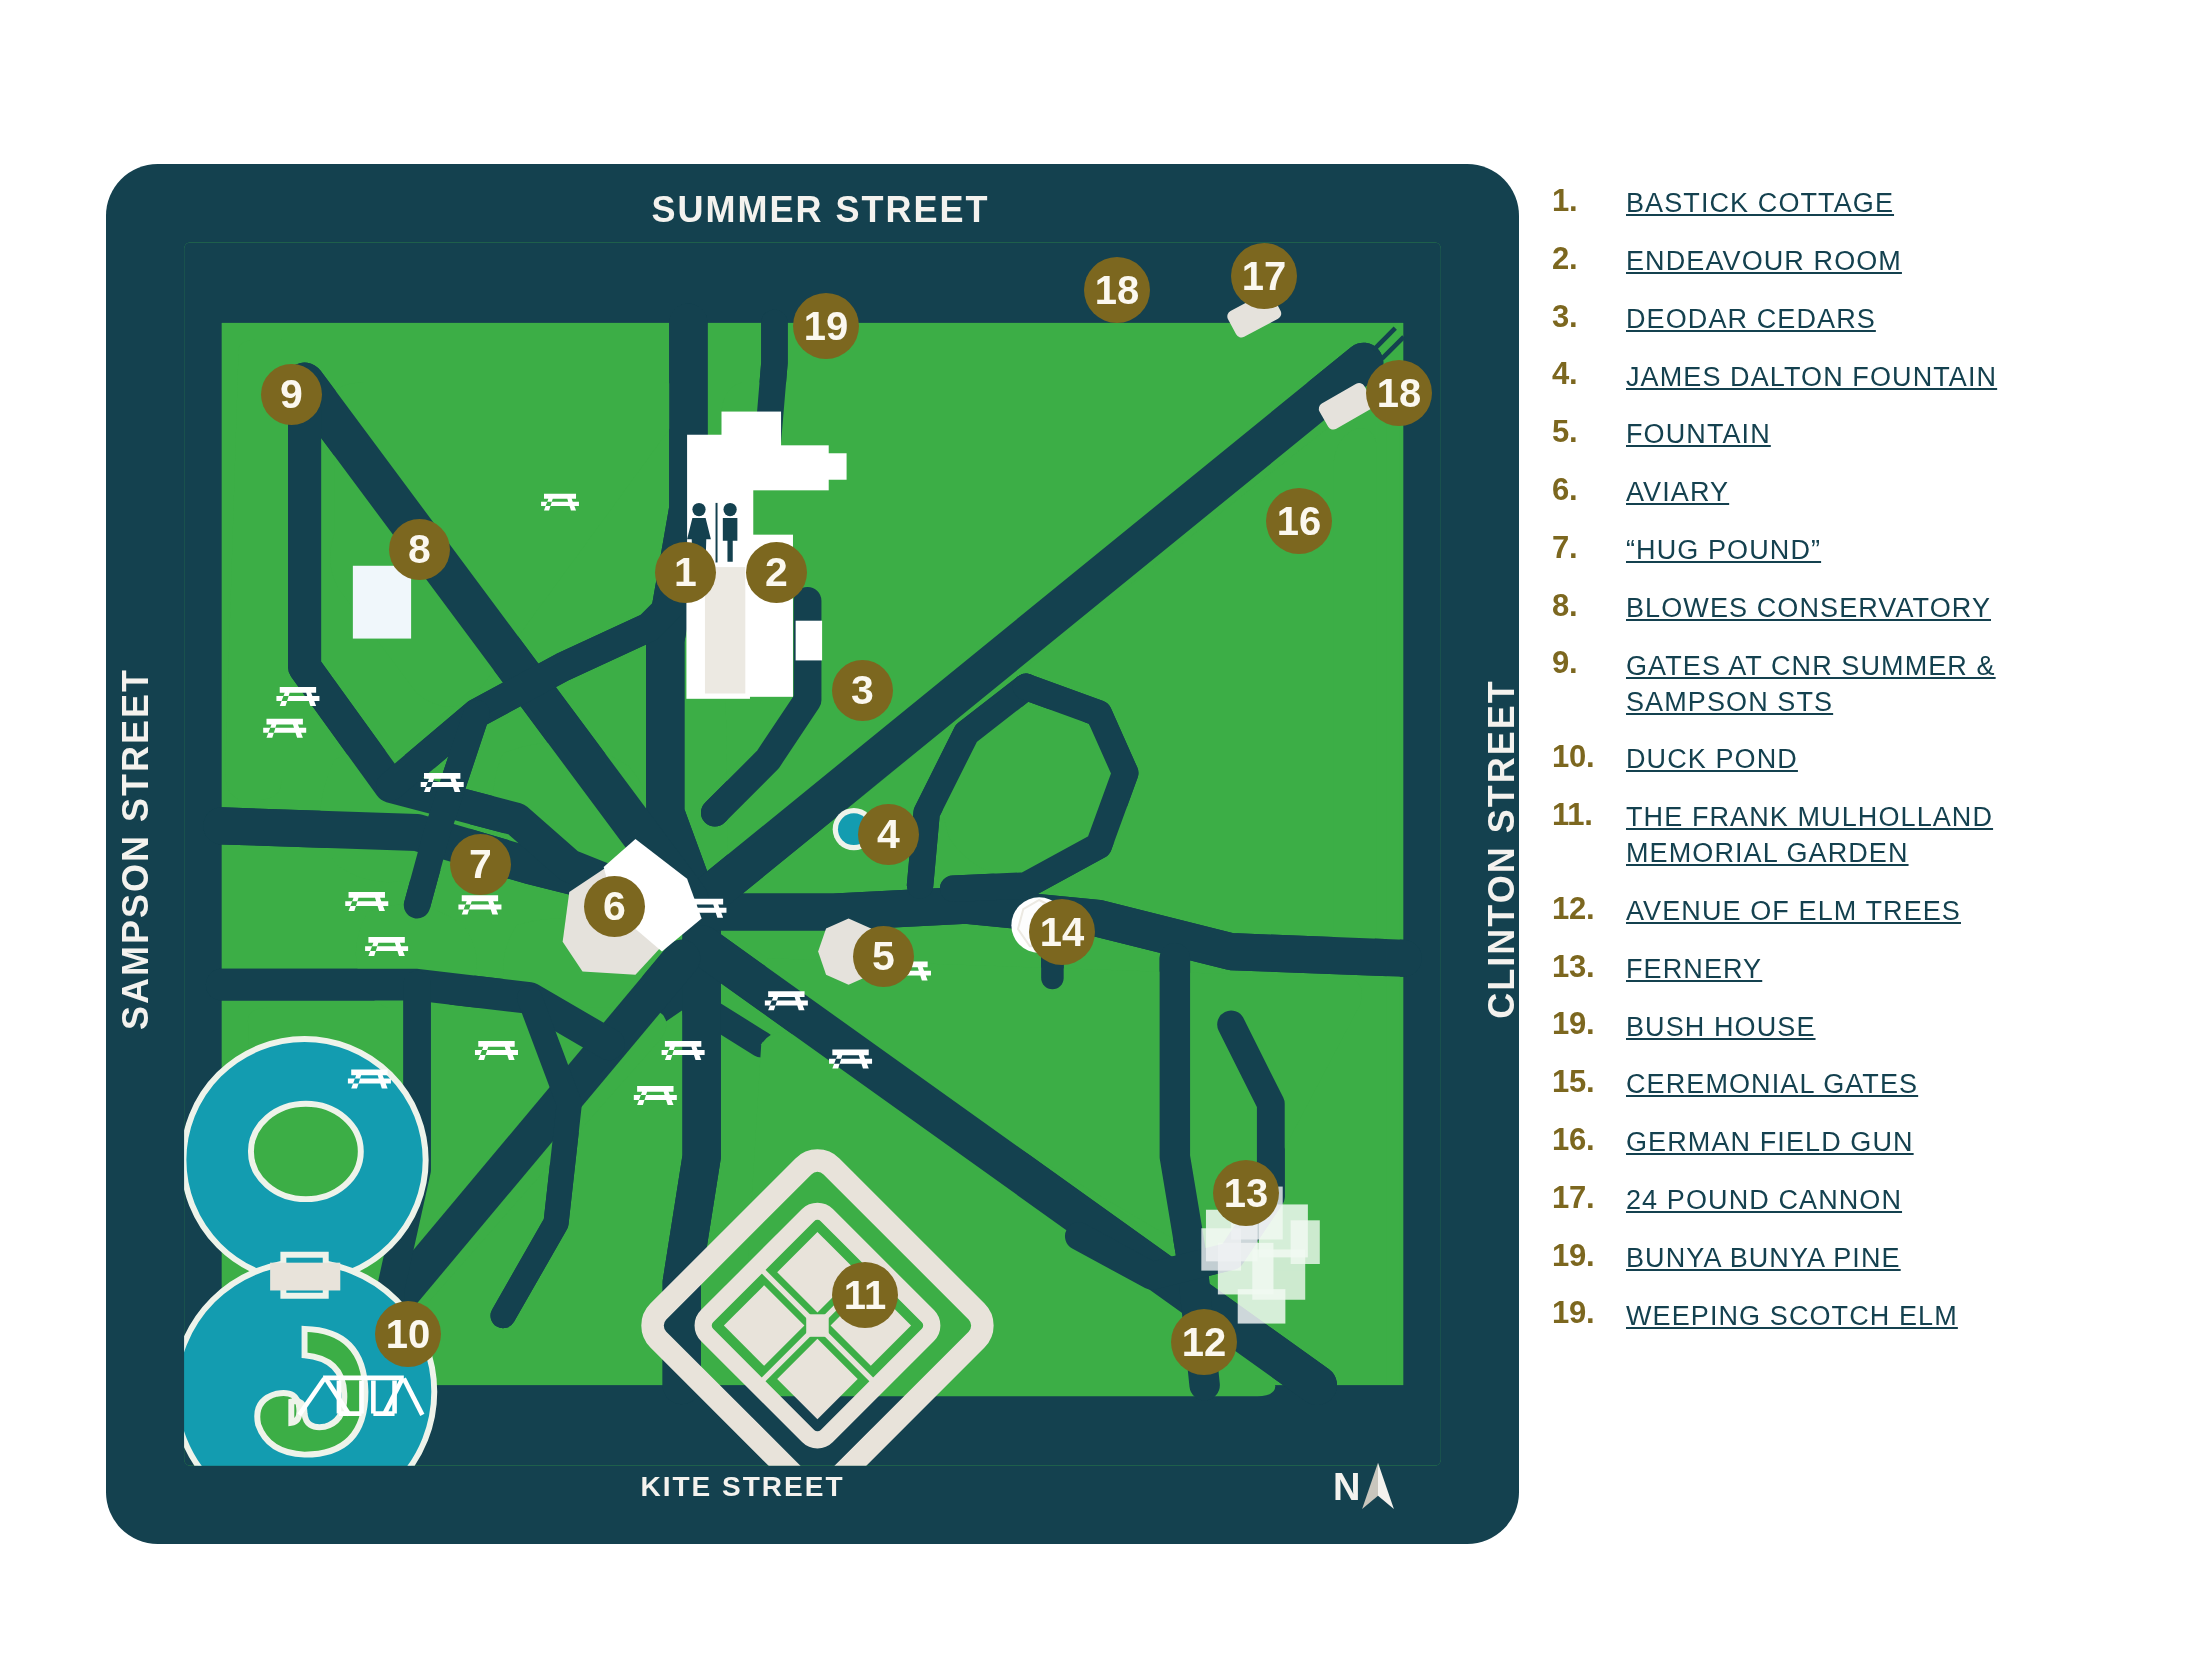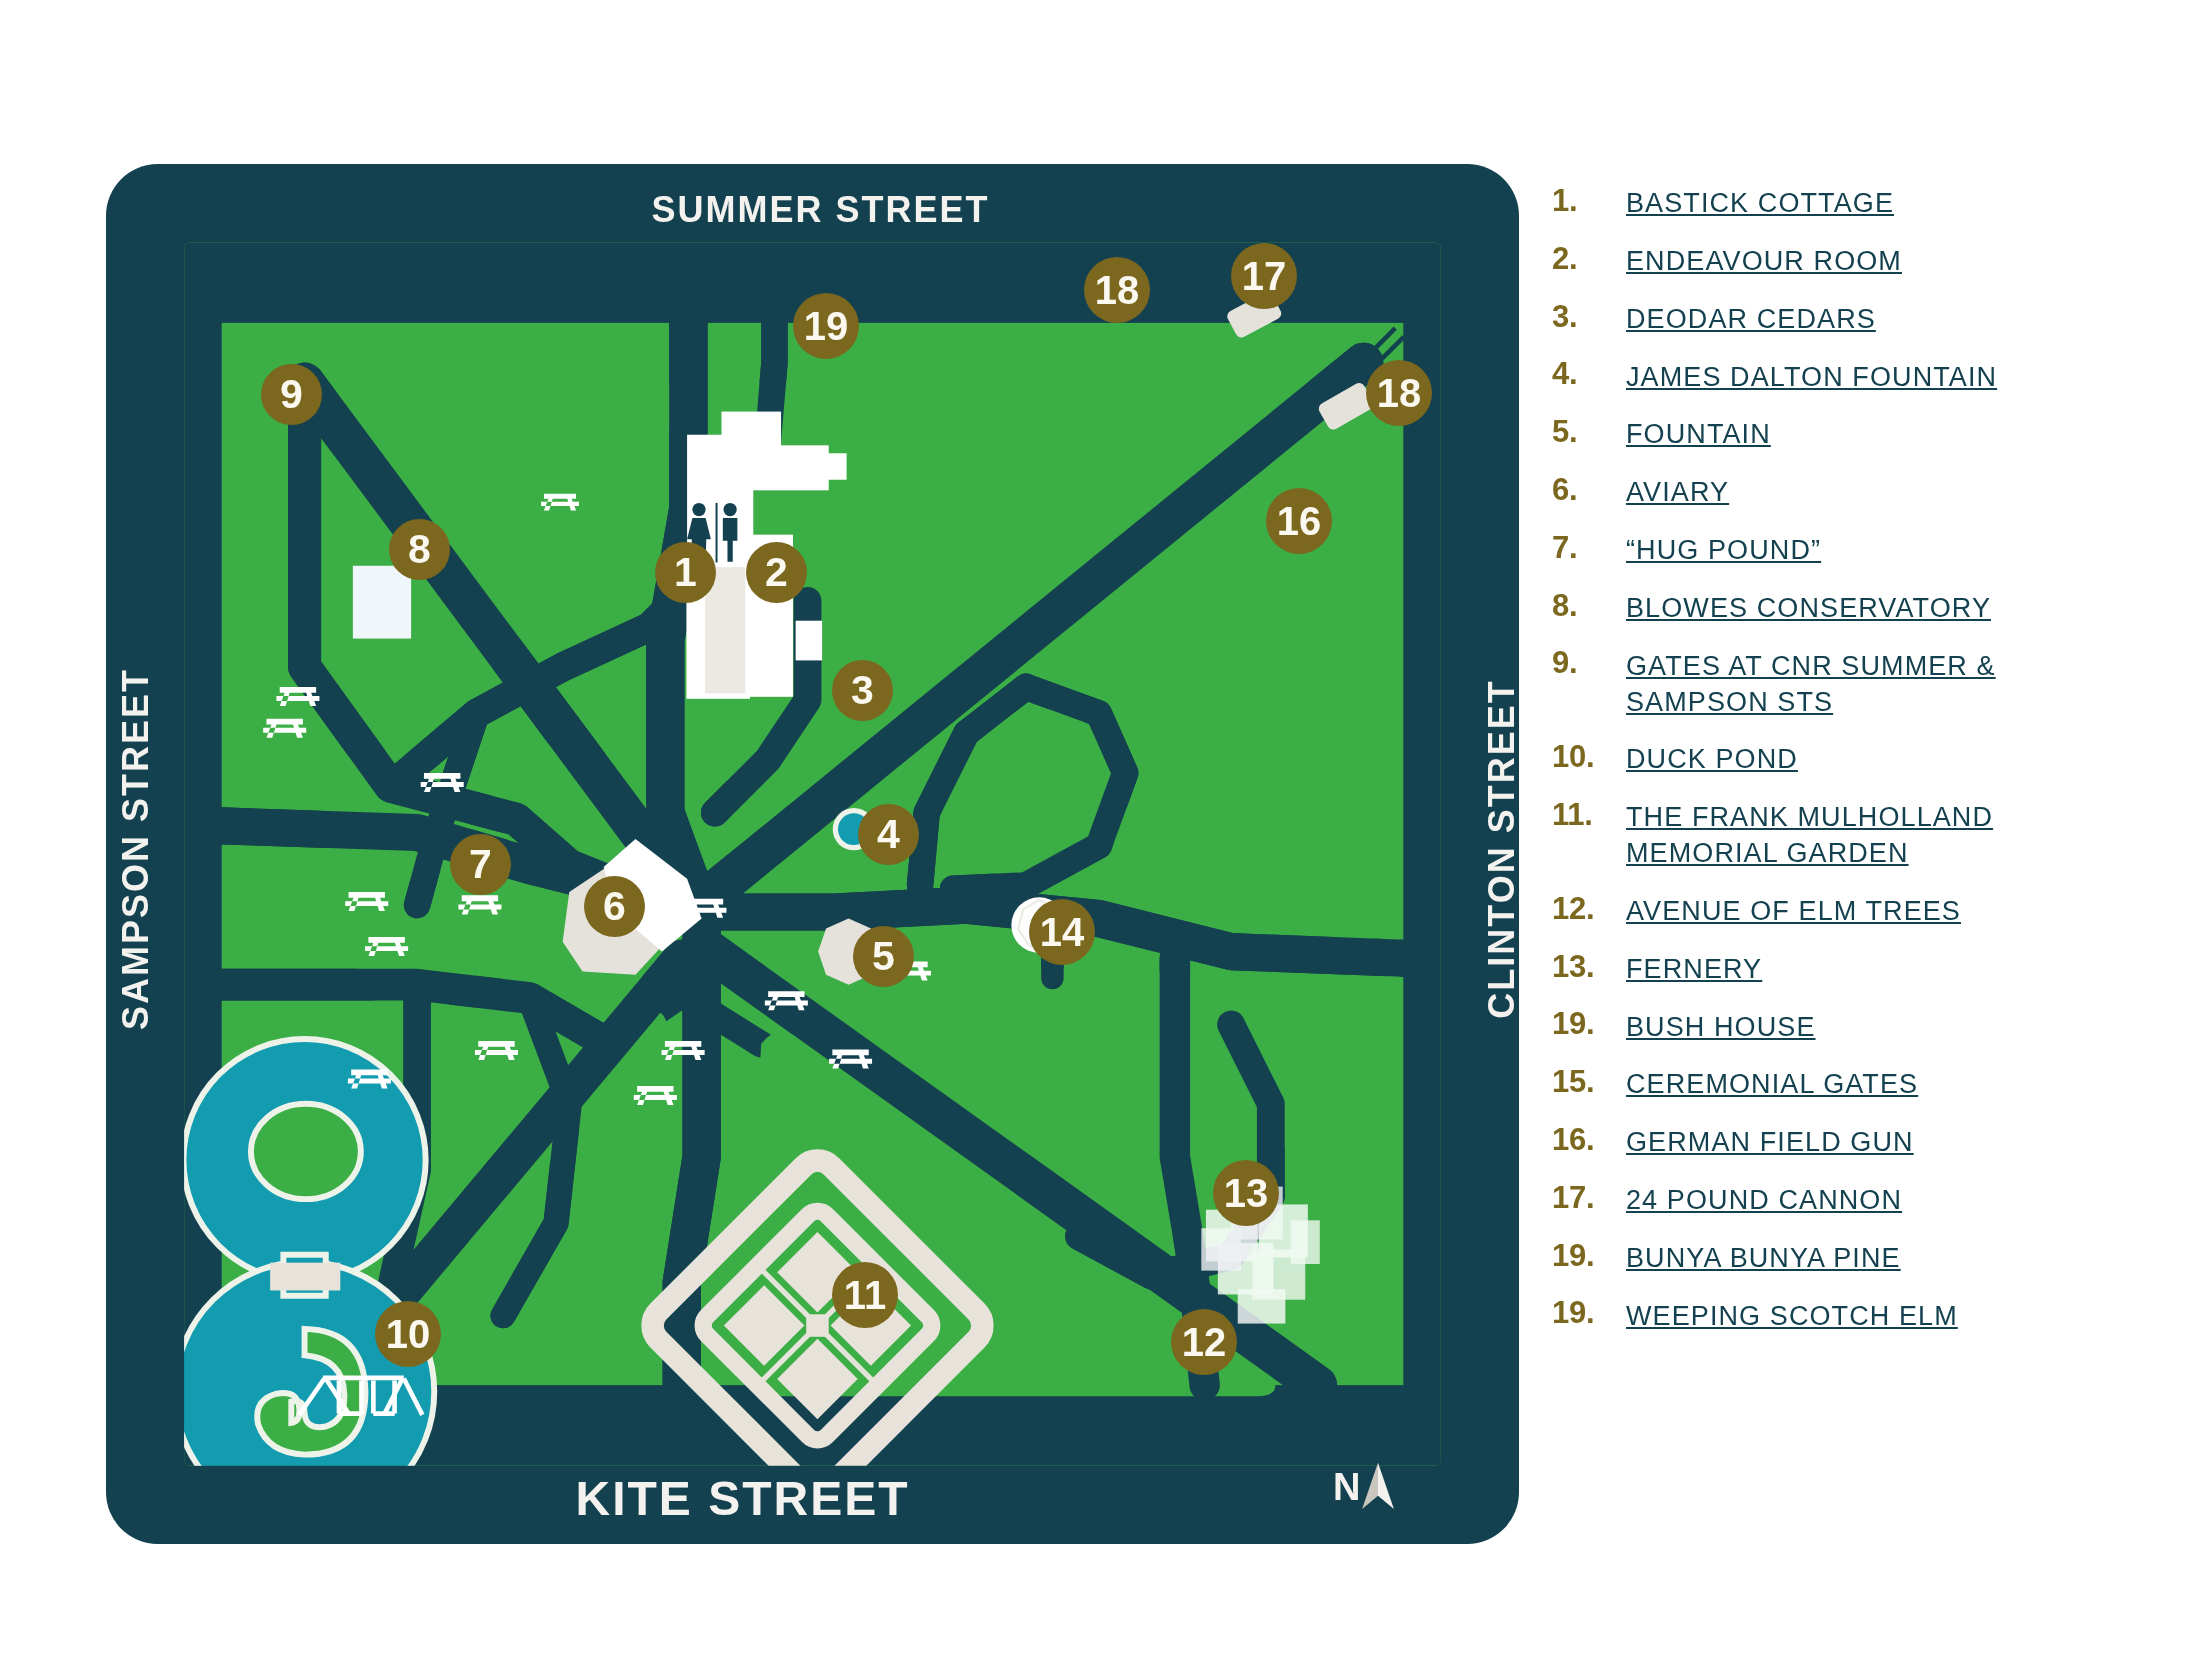--- a/index.html
+++ b/index.html
@@ -13,21 +13,21 @@
 
   
   .street-label{
     position:absolute;color:#f4f2ee;
     font-family:"Liberation Sans Narrow","Liberation Sans",sans-serif;
     font-weight:bold;letter-spacing:1.3px;font-size:34px;
     transform-origin:center center;white-space:nowrap;
     -webkit-font-smoothing:antialiased;
   }
   #street-summer{left:8px;top:25px;width:1413px;text-align:center;font-size:36px;letter-spacing:2px;}
-  #street-kite{left:0;top:1307px;width:1273px;text-align:center;font-size:48px;letter-spacing:2px;}
+  #street-kite{left:0;top:1307px;width:1273px;text-align:center;font-size:28px;letter-spacing:2px;}
   #street-sampson{left:-301px;top:664px;width:662px;text-align:center;transform:rotate(-90deg);font-size:36px;letter-spacing:2px;}
   #street-clinton{left:1065px;top:664px;width:662px;text-align:center;transform:rotate(-90deg);font-size:36px;letter-spacing:2px;}
 
   
   #compass{position:absolute;left:1227px;top:1292px;width:86px;height:61px;display:flex;align-items:center;}
   #compass-n{color:#f4f2ee;font-family:"Liberation Sans Narrow","Liberation Sans",sans-serif;
     font-weight:bold;font-size:38px;line-height:1;}
   #compass-arrow{margin-left:-2.6px;}
 
   

